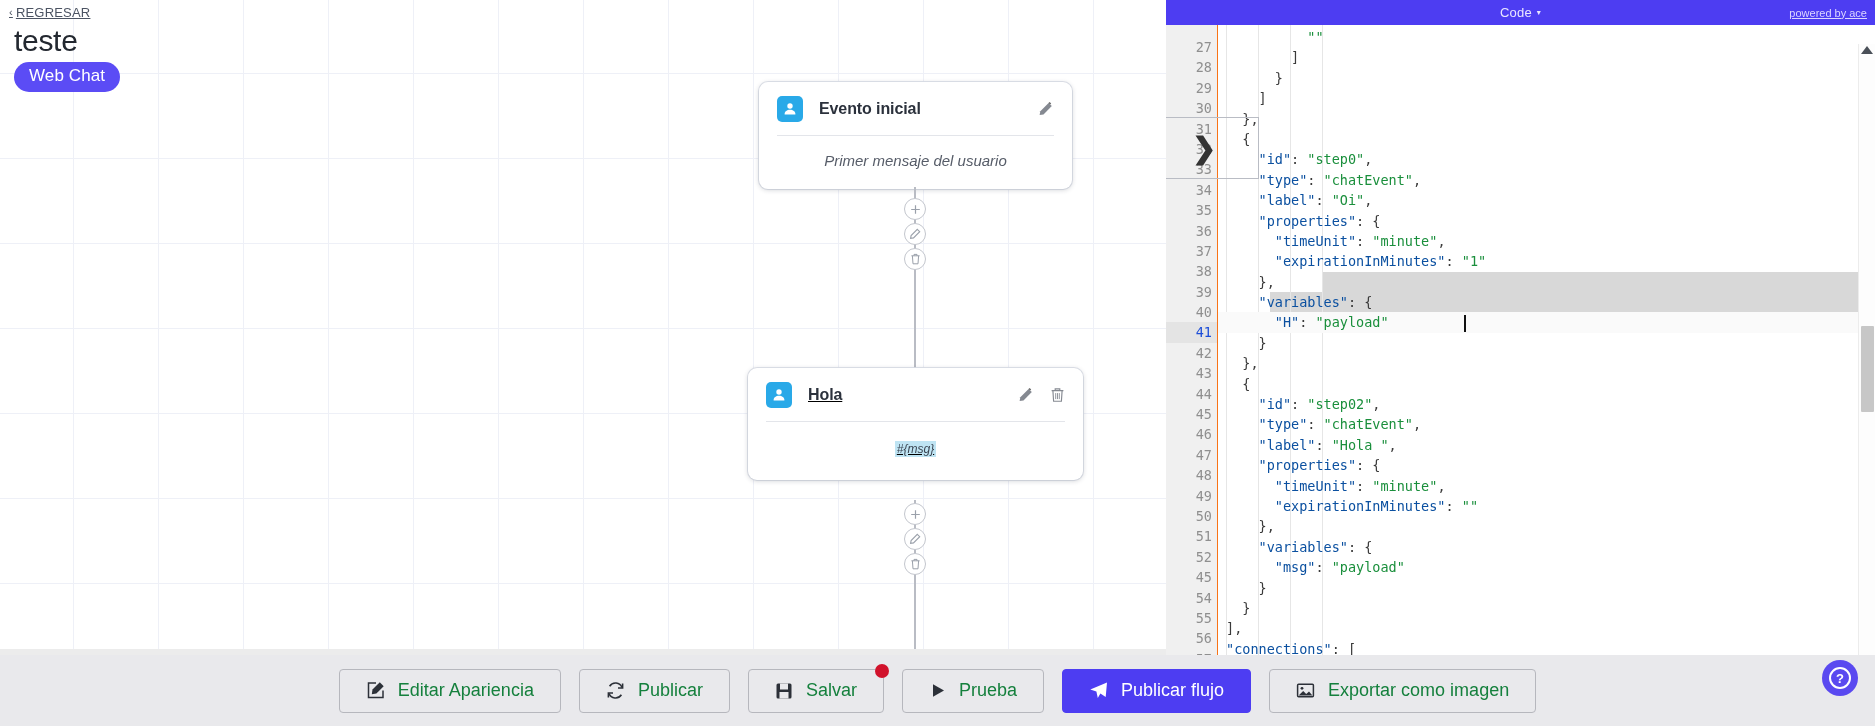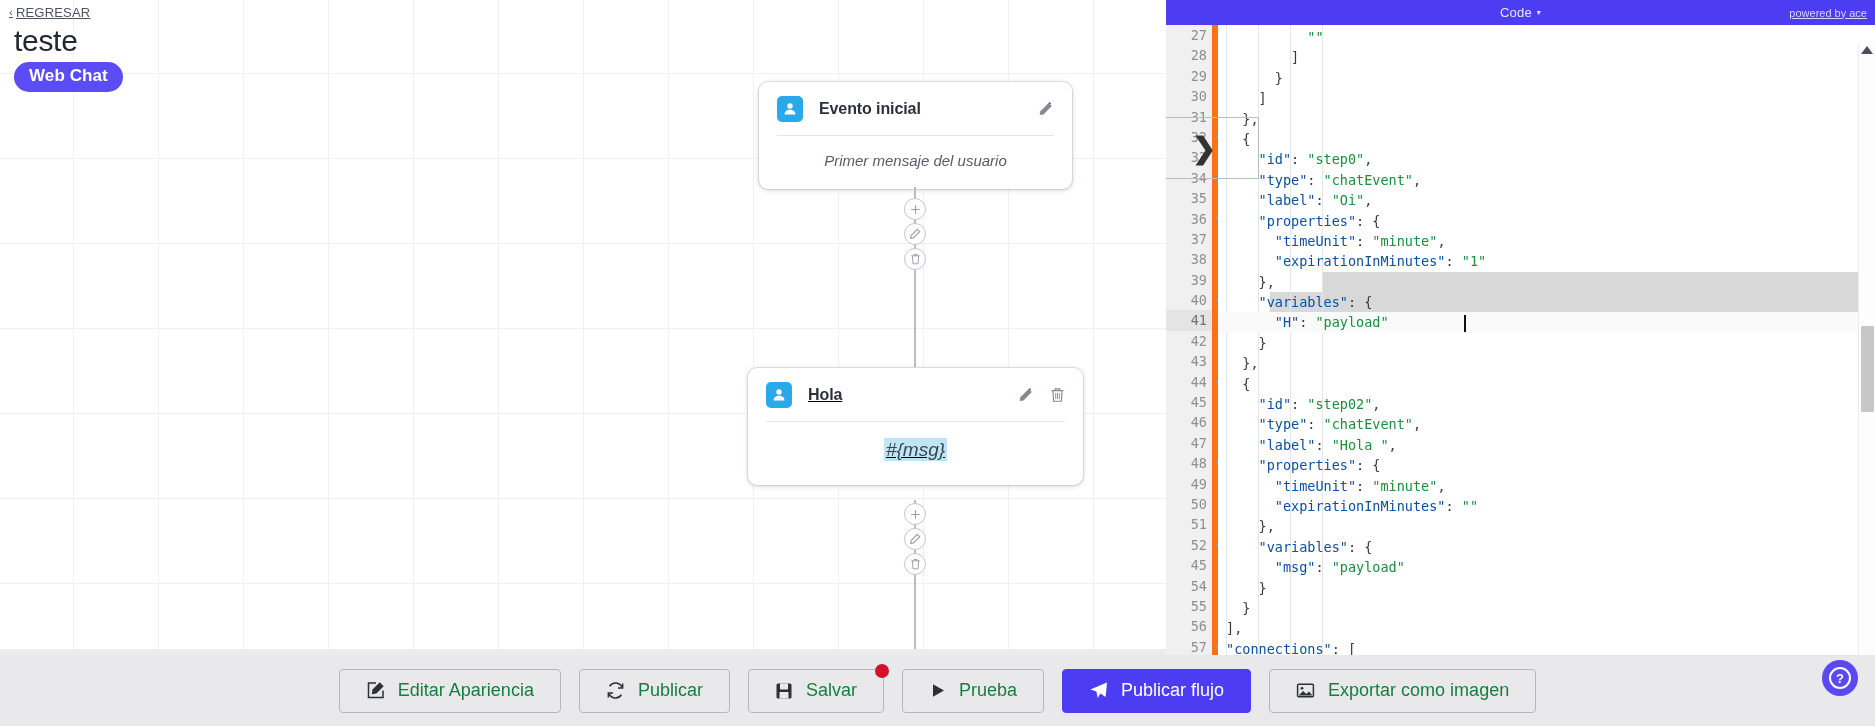--- a/index.html
+++ b/index.html
@@ -35,21 +35,21 @@
   .back-chev { font-size: 11px; line-height: 1; transform: translateY(0px); }
 
   .flow-title {
     position: absolute; left: 14px; top: 24px;
     font-size: 30px; color: #232830; font-weight: 400;
     letter-spacing: -.3px;
   }
   .chan-badge {
     position: absolute; left: 14px; top: 62px;
     background: #5b4cf5; color: #fff;
-    font-size: 17px; font-weight: 700;
+    font-size: 17px; font-weight: 400;
     padding: 4px 15px 6px; border-radius: 16px;
     letter-spacing: .1px;
   }
 
   
   .node {
     position: absolute;
     background: #fff;
     border-radius: 9px;
     box-shadow: 0 1px 5px rgba(40,50,70,.22), 0 0 0 1px rgba(225,228,236,.9);
@@ -73,21 +73,21 @@
   .node-actions { display: flex; align-items: center; gap: 16px; }
   .ico-btn { cursor: pointer; line-height: 0; opacity: .82; }
   .node-sep { height: 1px; background: #e3e5ea; margin: 0 18px; }
   .node-body {
     padding: 16px 18px 20px; text-align: center;
     font-size: 15px; font-style: italic; color: #565c68;
   }
   .node-body.centered-var { padding: 17px 18px 24px; }
   .var-chip {
     background: #bfe4f3; color: #3b4552;
-    font-style: italic; font-size: 19px;
+    font-style: italic; font-size: 12px;
     padding: 1px 2px;
   }
 
   
   .edge { position: absolute; background: #b9bcc4; width: 2px; }
   .arrow-down {
     position: absolute; width: 0; height: 0;
     border-left: 7px solid transparent;
     border-right: 7px solid transparent;
     border-top: 9px solid #b9bcc4;
@@ -122,28 +122,28 @@
   .code-powered {
     position: absolute; right: 8px;
     color: #dcd6ff; font-size: 11px; text-decoration: underline;
     cursor: pointer;
   }
 
   .editor { position: relative; height: 636px; display: flex; background: #fff; }
   .gutter {
     width: 52px; flex: 0 0 52px; background: #f0f0f0;
     color: #8f8f8f; font-family: "DejaVu Sans Mono", monospace;
-    font-size: 13.5px; text-align: right; padding-top: 0;
-    border-right: 6px solid #f97316; position: relative;
+    font-size: 13.5px; text-align: right; padding-top: 12px;
+    border-right: 1px solid #f97316; position: relative;
   }
   .gln {
     height: 20.4px; line-height: 20.4px; padding-right: 5px;
     position: relative; white-space: nowrap;
   }
-  .gln.active { background: #e4e4e4; color: #737373; }
+  .gln.active { background: #e4e4e4; color: #1d4ed8; }
   .gln .fold {
     position: absolute; right: -10px; top: 0; font-size: 8px; color: #999;
     width: 10px; text-align: center;
   }
 
   .code-area {
     position: relative; flex: 1 1 auto; overflow: hidden;
     font-family: "DejaVu Sans Mono", monospace; font-size: 13.5px;
     padding-top: 2px; background: #fff;
   }

